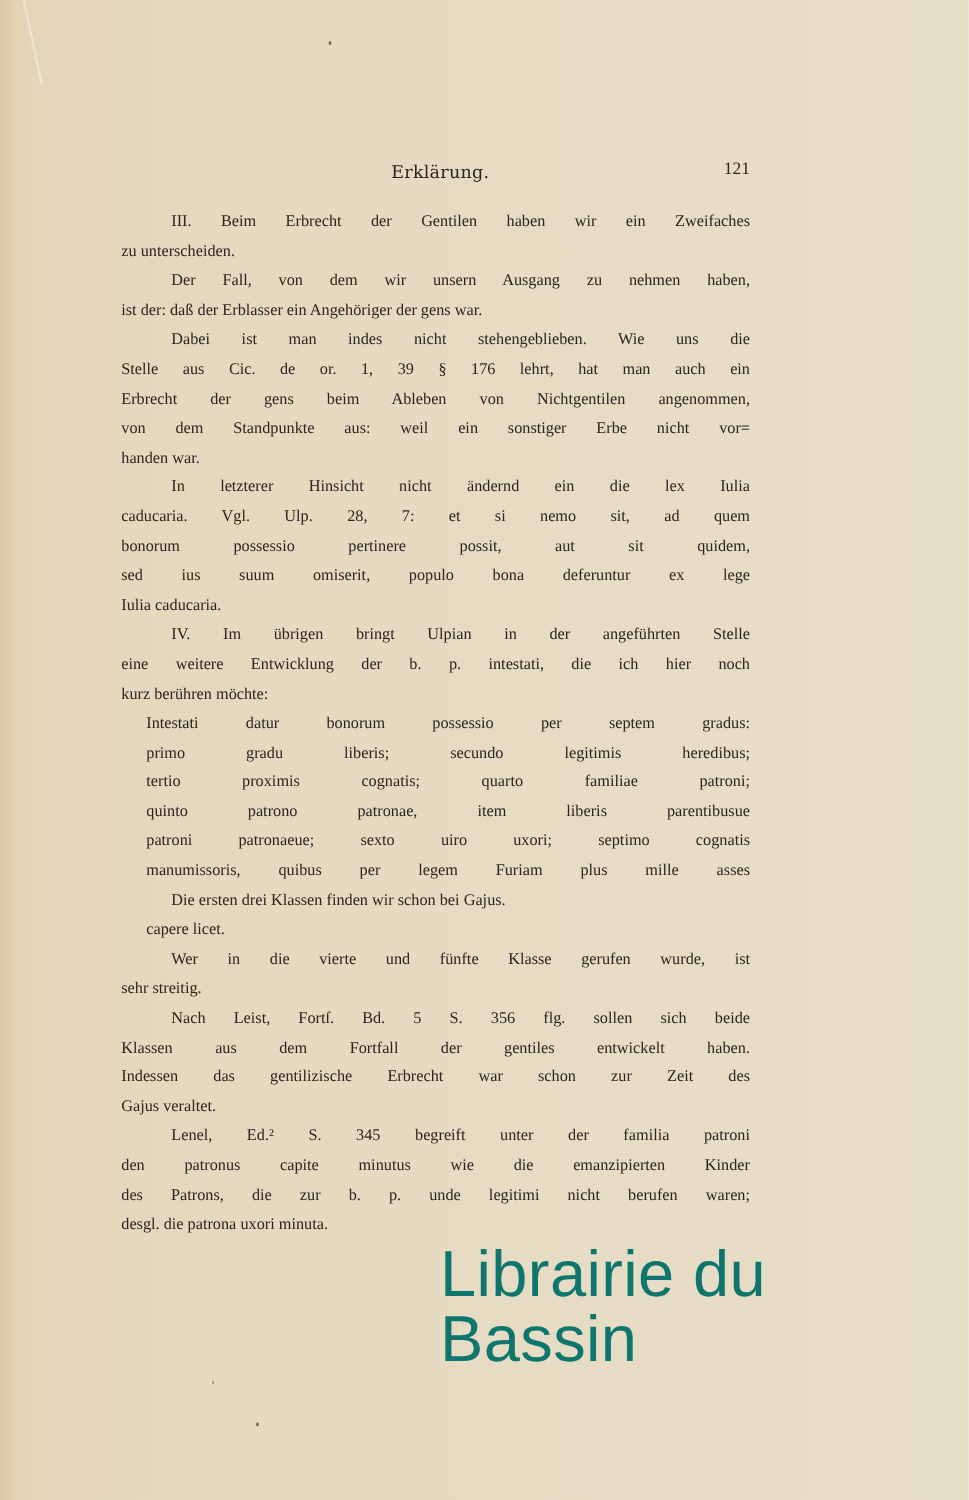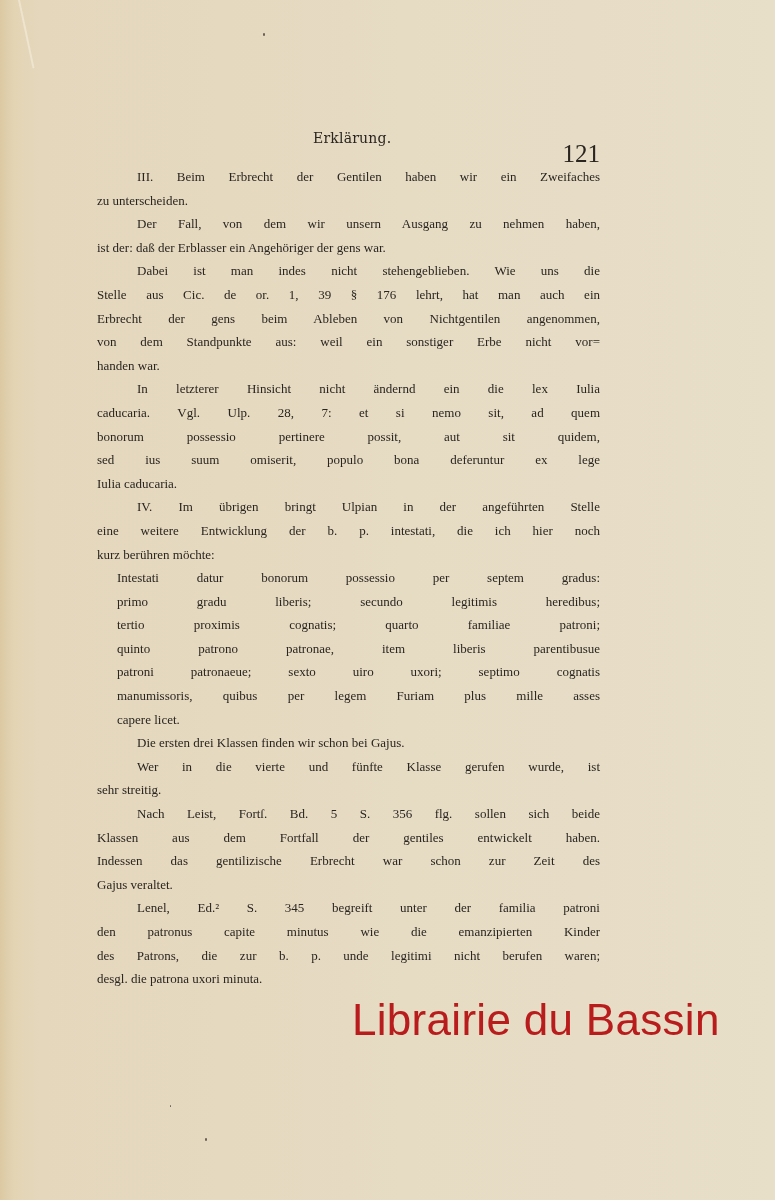--- a/index.html
+++ b/index.html
@@ -39,23 +39,23 @@
     }
     .header .title {
       position: absolute;
       left: 0; top: 2px;
       font-family: "DejaVu Serif", serif;
       font-size: 14px;
       letter-spacing: 0.2px;
     }
     .header .pagenum {
       position: absolute;
-      right: 0; top: 12px;
+      right: 0; top: 0;
       font-family: "Liberation Serif", serif;
-      font-size: 25px;
+      font-size: 14px;
     }
     .body-text {
       position: absolute;
       left: 97px;
       top: 165px;
       width: 503px;
       font-family: "Liberation Serif", serif;
       font-size: 13px;
       line-height: 23.6px;
     }
@@ -73,22 +73,22 @@
       padding-left: 40px;
     }
     .line.quote {
       padding-left: 20px;
     }
     .watermark {
       position: absolute;
       left: 352px;
       top: 994px;
       font-family: "Liberation Sans", sans-serif;
-      font-size: 44px;
-      color: #b91c1c;
+      font-size: 52px;
+      color: #0f766e;
       letter-spacing: 0.3px;
       line-height: 52px;
     }
     .speck {
       position: absolute;
       width: 2px; height: 3px;
       background: #6b6156;
       border-radius: 1px;
     }
   </style>
@@ -126,23 +126,23 @@
     <span class="line indent">IV. Im übrigen bringt Ulpian in der angeführten Stelle</span>
     <span class="line">eine weitere Entwicklung der b. p. intestati, die ich hier noch</span>
     <span class="line last">kurz berühren möchte:</span>
 
     <span class="line quote">Intestati datur bonorum possessio per septem gradus:</span>
     <span class="line quote">primo gradu liberis; secundo legitimis heredibus;</span>
     <span class="line quote">tertio proximis cognatis; quarto familiae patroni;</span>
     <span class="line quote">quinto patrono patronae, item liberis parentibusue</span>
     <span class="line quote">patroni patronaeue; sexto uiro uxori; septimo cognatis</span>
     <span class="line quote">manumissoris, quibus per legem Furiam plus mille asses</span>
+    <span class="line indent last">Die ersten drei Klassen finden wir schon bei Gajus.</span>
+
     <span class="line quote last">capere licet.</span>
-
-    <span class="line indent last">Die ersten drei Klassen finden wir schon bei Gajus.</span>
 
     <span class="line indent">Wer in die vierte und fünfte Klasse gerufen wurde, ist</span>
     <span class="line last">sehr streitig.</span>
 
     <span class="line indent">Nach Leist, Fortſ. Bd. 5 S. 356 flg. sollen sich beide</span>
     <span class="line">Klassen aus dem Fortfall der gentiles entwickelt haben.</span>
     <span class="line">Indessen das gentilizische Erbrecht war schon zur Zeit des</span>
     <span class="line last">Gajus veraltet.</span>
 
     <span class="line indent">Lenel, Ed.² S. 345 begreift unter der familia patroni</span>

